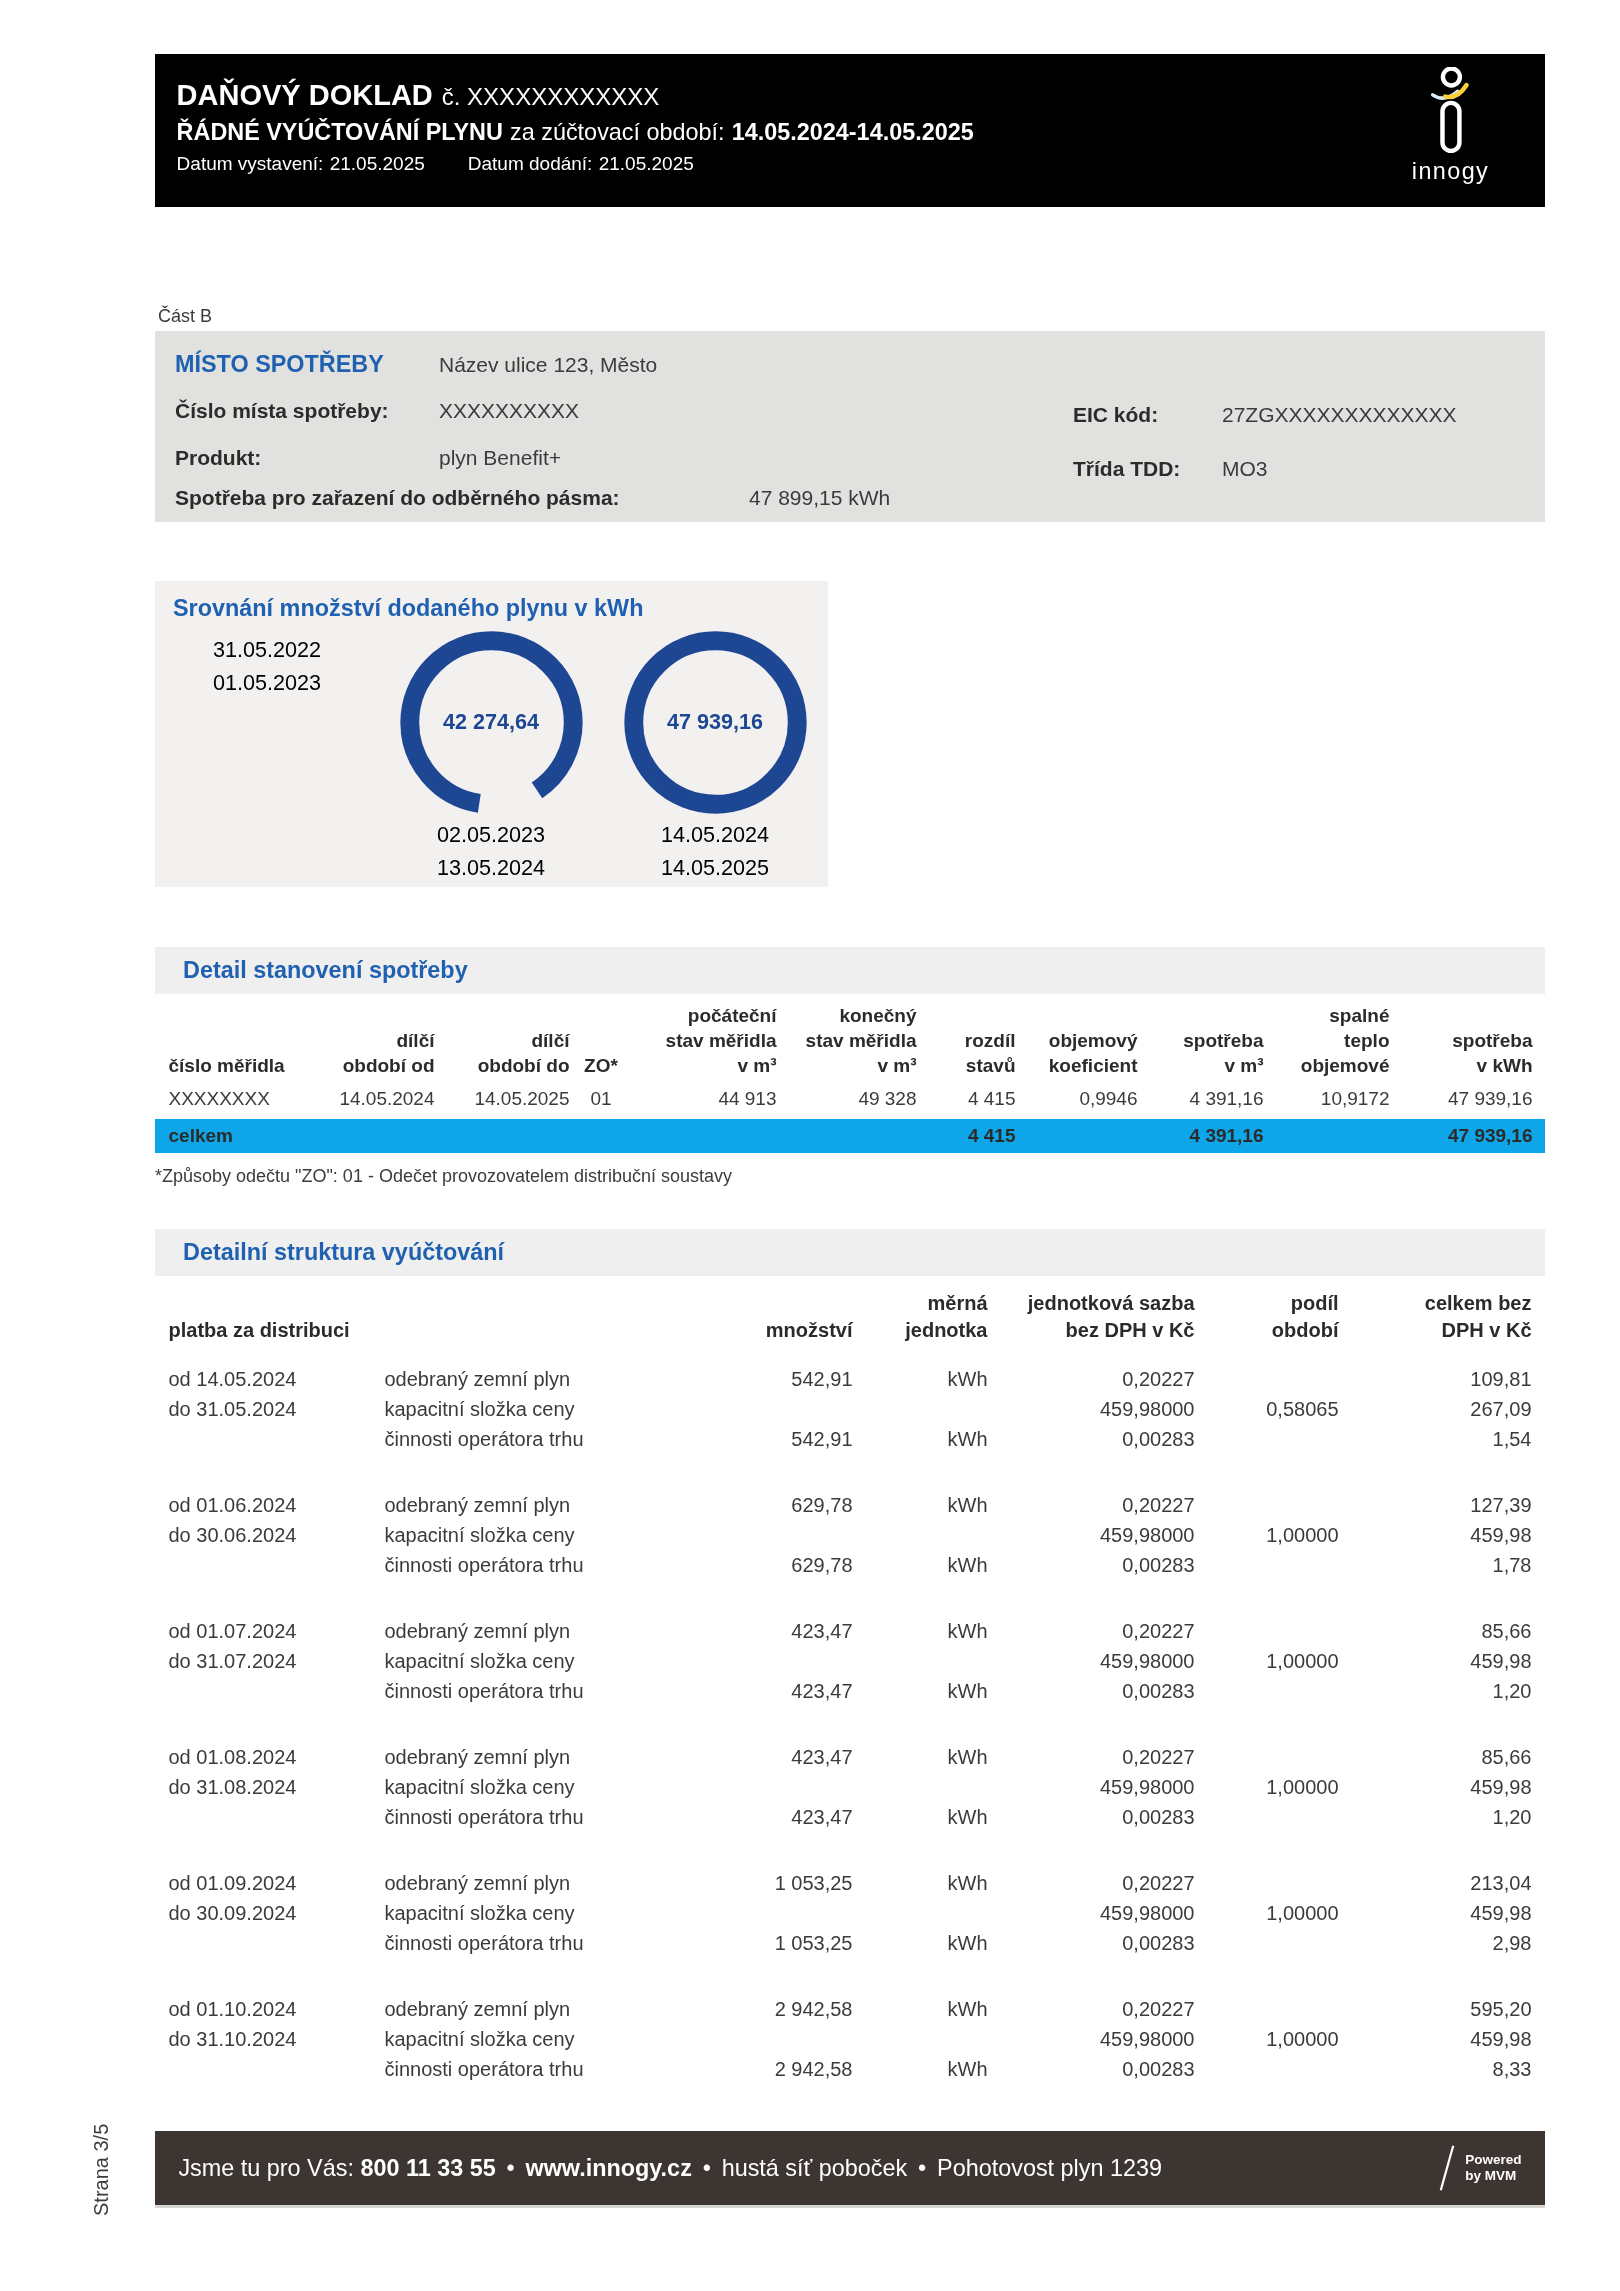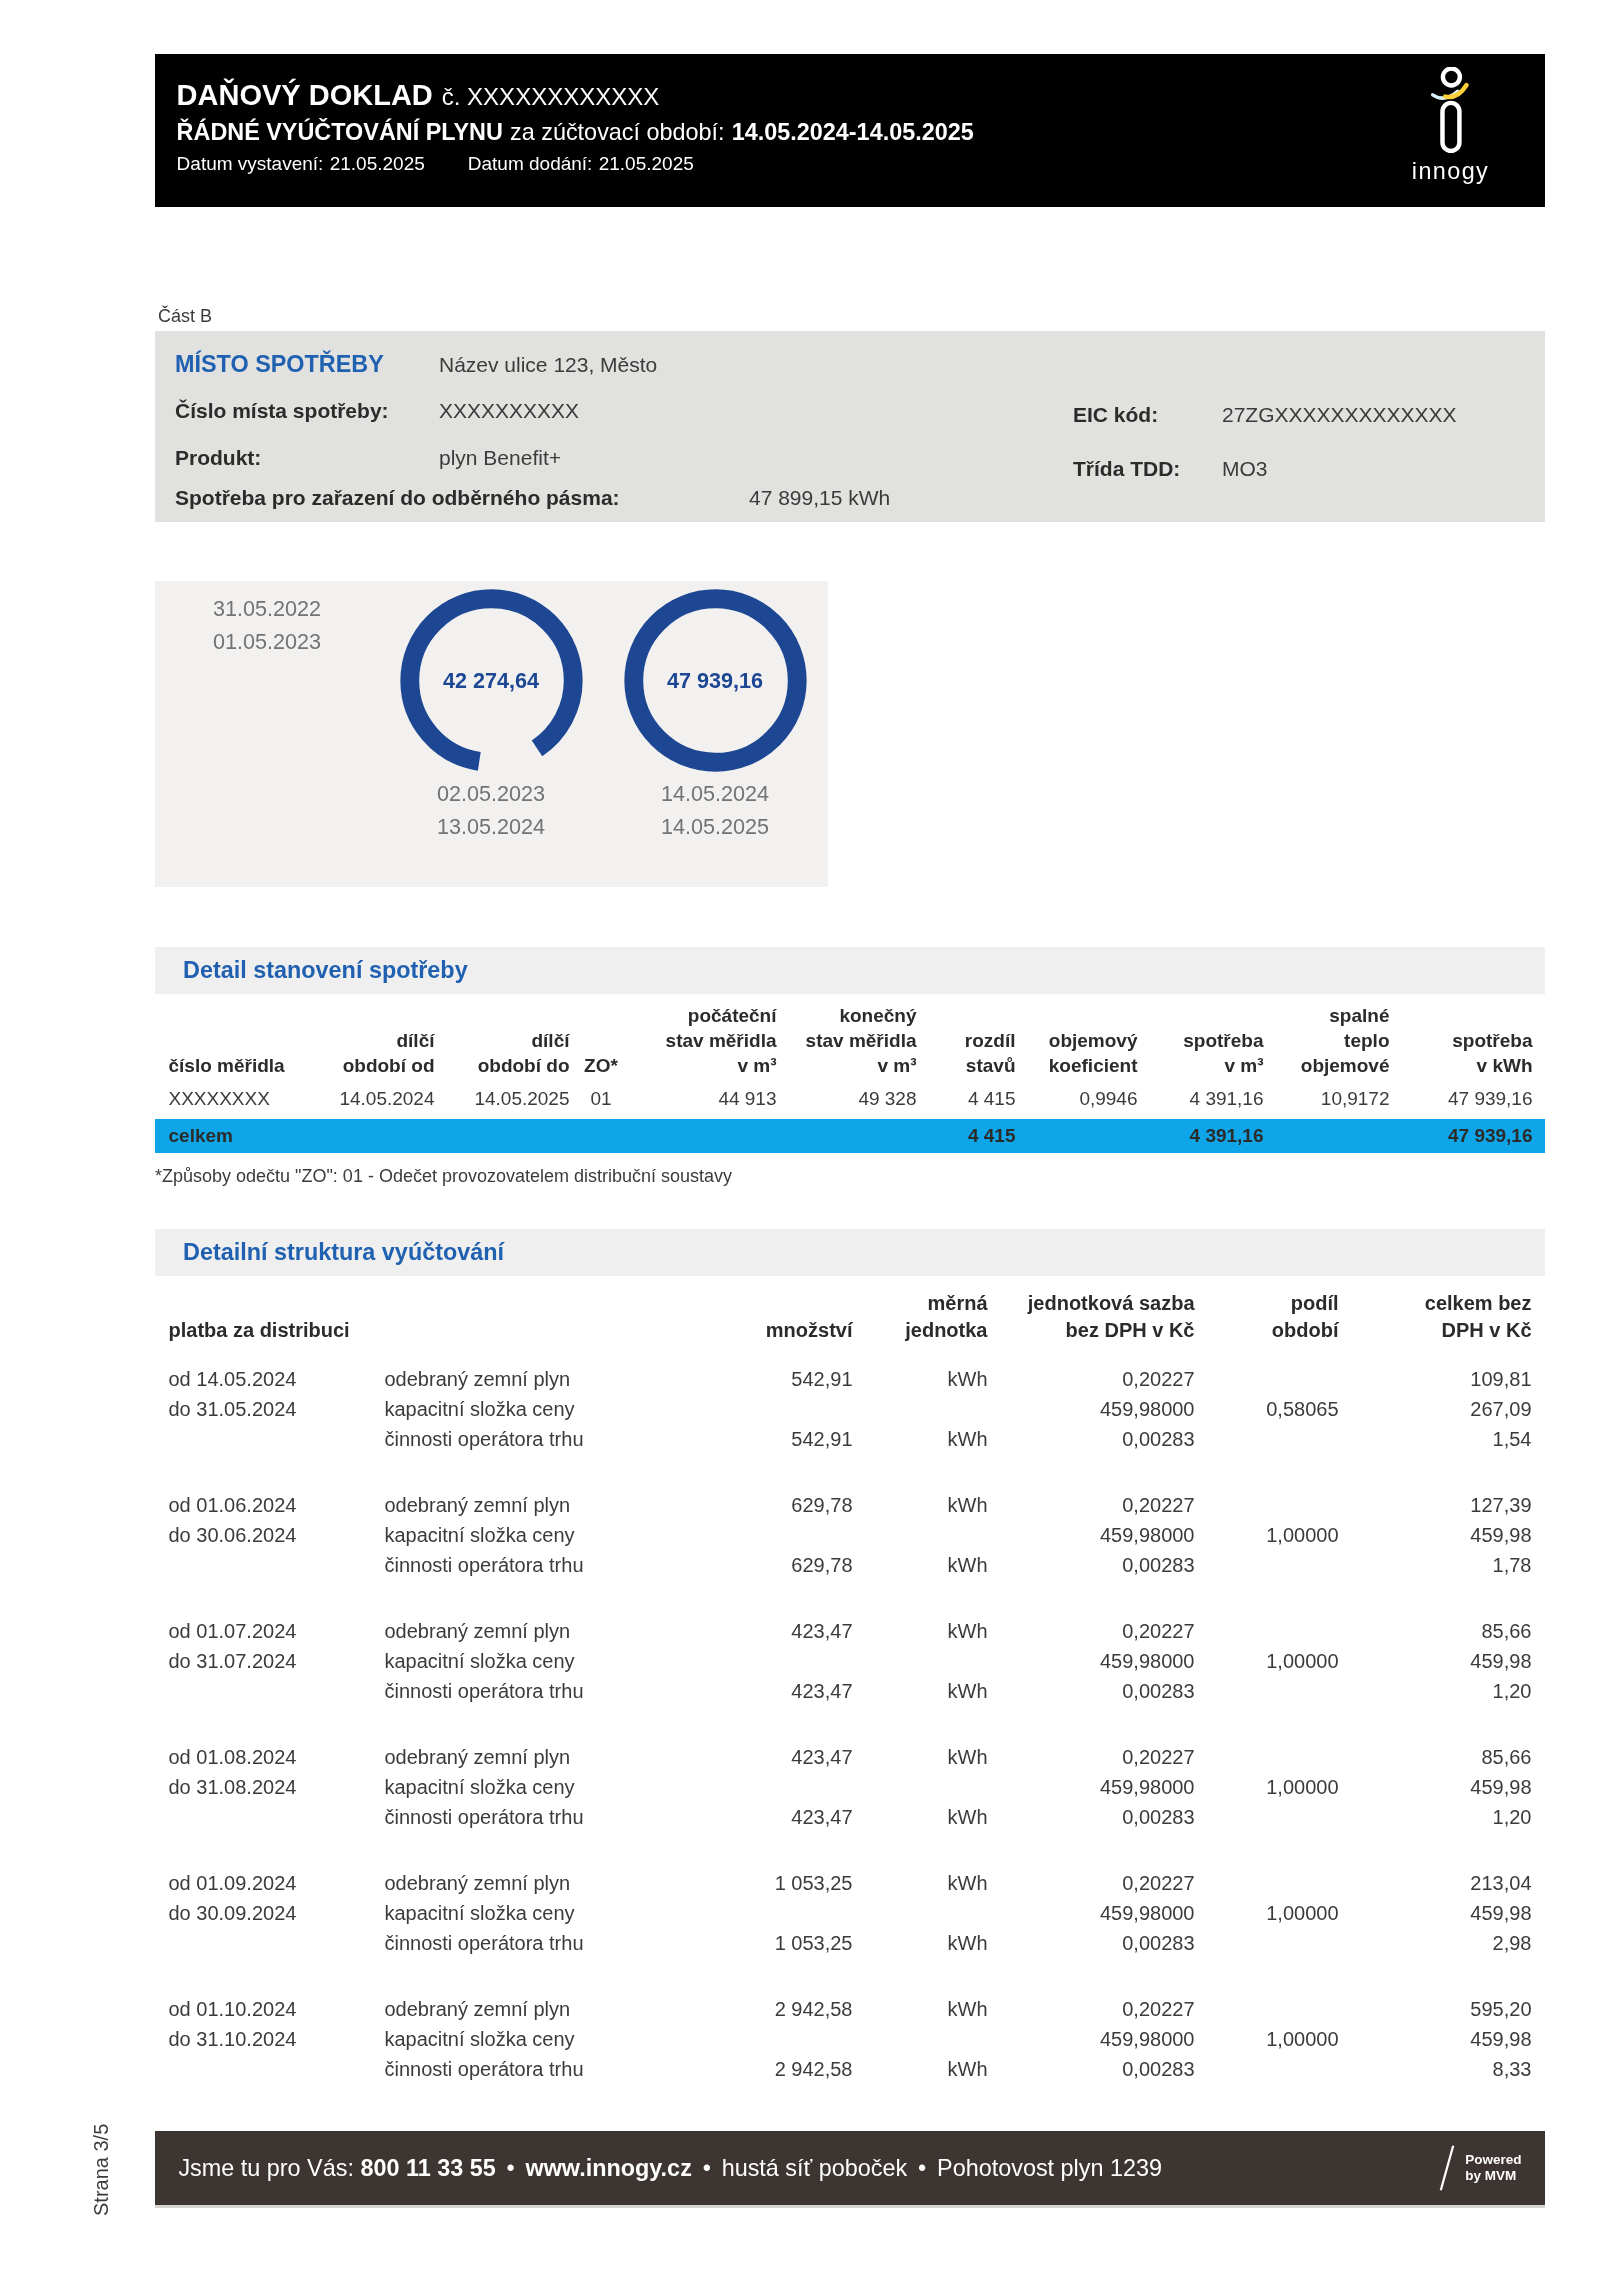--- a/index.html
+++ b/index.html
@@ -53,21 +53,21 @@
   }
   .compare-title { color:#1f61b0; font-weight:bold; font-size:23.4px; padding:14.4px 0 0 18px; }
   .rings { display:flex; margin-top:7.2px; }
   .ringcol { width:224px; display:flex; flex-direction:column; align-items:center; }
   .ringwrap { position:relative; width:185px; height:185px; }
   .ringval {
     position:absolute; left:0; top:0; width:185px; height:185px;
     display:flex; align-items:center; justify-content:center;
     font-weight:bold; font-size:21.6px; color:#1d4693;
   }
-  .ringdates { text-align:center; font-size:21.6px; line-height:33px; margin-top:3.6px; color:#737373; }
+  .ringdates { text-align:center; font-size:21.6px; line-height:33px; margin-top:3.6px; color:#000000; }
 
   
   .band {
     height:47px; background:#f0efef; color:#1f61b0; font-weight:bold;
     font-size:23.4px; line-height:47px; padding-left:28px; box-sizing:border-box;
   }
 
   
   .detail { position:absolute; left:155px; top:947px; width:1390px; font-size:19px; }
   .dgrid {
@@ -157,20 +157,21 @@
     </div>
     <div class="row re1">
       <span class="labR">EIC kód:</span><span>27ZGXXXXXXXXXXXXX</span>
     </div>
     <div class="row re2">
       <span class="labR">Třída TDD:</span><span>MO3</span>
     </div>
   </div>
 
   <div class="compare">
+    <div class="compare-title">Srovnání množství dodaného plynu v kWh</div>
     <div class="rings">
       <div class="ringcol">
         <div class="ringdates">
           <div>31.05.2022</div>
           <div>01.05.2023</div>
         </div>
       </div>
       <div class="ringcol">
         <div class="ringwrap">
           <svg width="185" height="185" viewBox="0 0 206 206">

